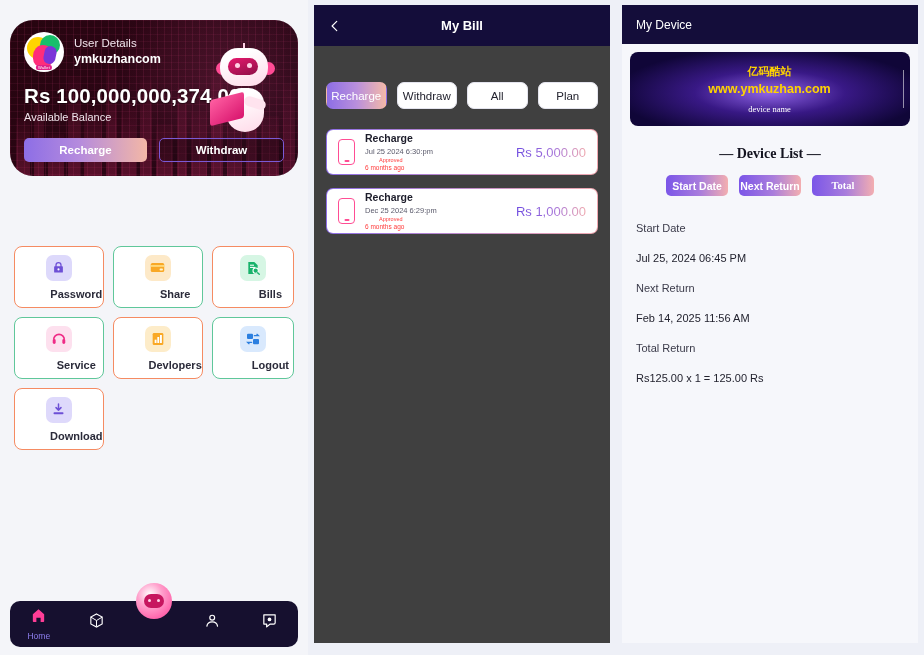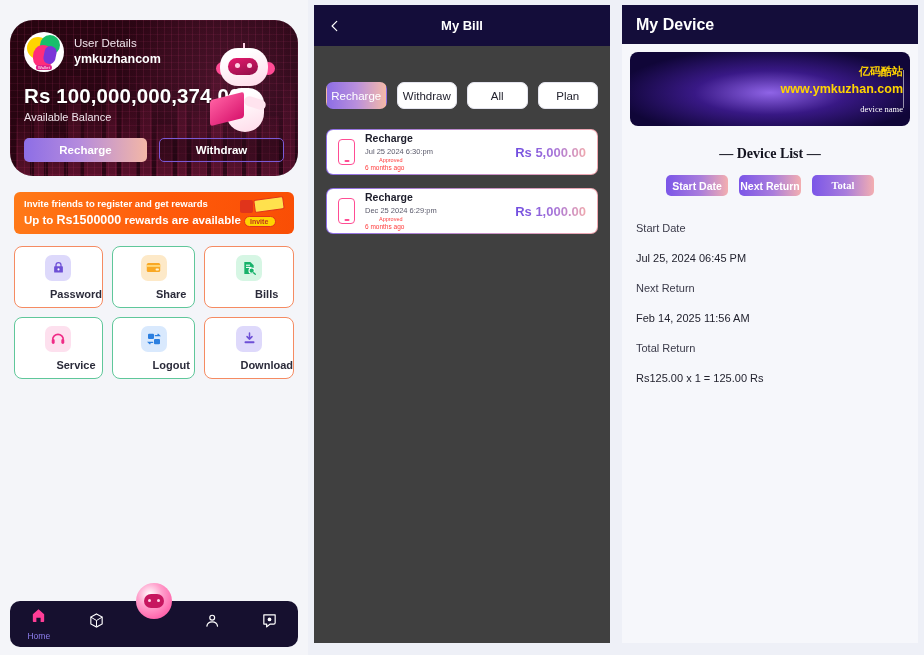--- a/index.html
+++ b/index.html
@@ -195,45 +195,45 @@
   .bi-icon { width: 17px; height: 26px; border: 1.6px solid #ff4d94; border-radius: 4px;
      position: relative; flex: 0 0 17px; margin-right: 10px; }
   .bi-icon::after { content:""; position:absolute; left:50%; transform:translateX(-50%);
      bottom:2px; width:5px; height:2px; background:#ff4d94; border-radius:1px; }
   .bi-mid { flex: 1; line-height: 1.25; }
   .bi-title { font-size: 10.5px; font-weight: bold; color: #1d1d2b; }
   .bi-date { font-size: 7.5px; color: #5a5a6b; margin-top: 2px; }
   .bi-status { font-size: 5.5px; color: #ff3b3b; margin-top: 1px; padding-left: 14px; }
   .bi-ago { font-size: 6.5px; color: #ff3b3b; }
   .bi-amt {
-    font-size: 13px; font-weight: bold;
+    font-size: 13px; font-weight: normal;
     background: linear-gradient(90deg, #6f4ce0 0%, #a472d9 55%, #f0a9ae 100%);
     -webkit-background-clip: text; background-clip: text; color: transparent;
   }
 
   
   .panel-device {
     position: relative; width: 308px; height: 655px;
     background: #eef0f7; flex: 0 0 308px;
   }
   .dev-sheet {
     position: absolute; left: 6px; top: 5px; width: 296px; height: 638px;
     background: #f6f7fb; overflow: hidden;
   }
   .dev-header { height: 39px; background: #140d3a; display:flex; align-items:center; padding-left: 14px;}
-  .dev-title { color: #fff; font-size: 16px; font-weight: bold; }
+  .dev-title { color: #fff; font-size: 12px; font-weight: normal; }
   .dev-banner {
     margin: 8px 8px 0 8px; height: 74px; border-radius: 8px; position: relative;
     background:
       radial-gradient(ellipse at 50% 55%, rgba(150,105,240,.95) 0%, rgba(70,30,160,.75) 38%, rgba(16,6,56,1) 78%),
       linear-gradient(180deg,#140a3e,#0d0630);
     overflow: hidden;
   }
   .dev-banner .cols { display: flex; height: 100%; align-items: center; padding: 0 6px; }
-  .dev-col { flex: 1; text-align: right; }
+  .dev-col { flex: 1; text-align: center; }
   .dev-col .cn { color: #ffd400; font-size: 11px; font-weight: bold; line-height: 1.45; }
   .dev-col .cn.big { font-size: 12.5px; }
   .dev-col .cap { color: #fff; font-size: 8.5px; margin-top: 6px;
                   font-family: "Liberation Serif", serif; }
   .dev-divider { width: 1px; align-self: stretch; margin: 18px 0; background: rgba(255,255,255,.55); }
   .dev-listtitle {
     text-align: center; margin-top: 20px; font-size: 14px; font-weight: bold;
     color: #13131f; font-family: "Liberation Serif", serif;
   }
   .dev-tabs { display: flex; justify-content: center; gap: 11px; margin-top: 13px; }
@@ -308,29 +308,20 @@
           <span class="laptop"></span>
         </div>
 
         <div class="hero-btns">
           <button class="btn-recharge">Recharge</button>
           <button class="btn-withdraw">Withdraw</button>
         </div>
       </div>
     </div>
 
-    <div class="invite">
-      <div class="l1">Invite friends to register and get rewards</div>
-      <div class="l2"><span>Up to </span><b>Rs1500000</b><span> rewards are available</span></div>
-      <div class="invite-badge">
-        <span class="sq"></span>
-          <span class="env"></span>
-        <span class="pill">Invite</span>
-      </div>
-    </div>
 
     <div class="feat-grid">
 
       <div class="feat b-orange">
         <span class="ficon lock">
           <svg width="15" height="15" viewBox="0 0 24 24">
               <path d="M7 10V8a5 5 0 0110 0v2h1a1 1 0 011 1v8a1 1 0 01-1 1H6a1 1 0 01-1-1v-8a1 1 0 011-1h1zm2 0h6V8a3 3 0 00-6 0v2z" fill="#6d4fd6"></path>
               <circle cx="12" cy="15" r="1.7" fill="#fff"></circle>
             </svg>
         </span>
@@ -365,20 +356,31 @@
         <span class="ficon svc">
           <svg width="16" height="16" viewBox="0 0 24 24">
               <path d="M4 13a8 8 0 0116 0" stroke="#ef2b86" stroke-width="2.4" fill="none"></path>
               <rect x="2.6" y="12" width="4.4" height="7.4" rx="2.2" fill="#ef2b86"></rect>
               <rect x="17" y="12" width="4.4" height="7.4" rx="2.2" fill="#ef2b86"></rect>
             </svg>
         </span>
         <span class="feat-label">Service</span>
       </div>
 
+      <div class="feat b-orange">
+        <span class="ficon dev">
+          <svg width="16" height="16" viewBox="0 0 24 24">
+              <rect x="4" y="3" width="16" height="18" rx="2" fill="#f9a825"></rect>
+              <rect x="7" y="13" width="2.8" height="5" fill="#fff"></rect>
+              <rect x="11" y="9" width="2.8" height="9" fill="#fff"></rect>
+              <rect x="15" y="6" width="2.8" height="12" fill="#fff"></rect>
+            </svg>
+        </span>
+        <span class="feat-label">Devlopers</span>
+      </div>
 
       <div class="feat b-green">
         <span class="ficon logout">
           <svg width="16" height="16" viewBox="0 0 24 24">
               <rect x="3" y="4" width="9" height="8" rx="1.6" fill="#2b7fe0"></rect>
               <rect x="12" y="12" width="9" height="8" rx="1.6" fill="#2b7fe0"></rect>
               <path d="M14 7h6l-2-2M10 17H4l2 2" stroke="#2b7fe0" stroke-width="2" fill="none" stroke-linecap="round"></path>
             </svg>
         </span>
         <span class="feat-label">Logout</span>

